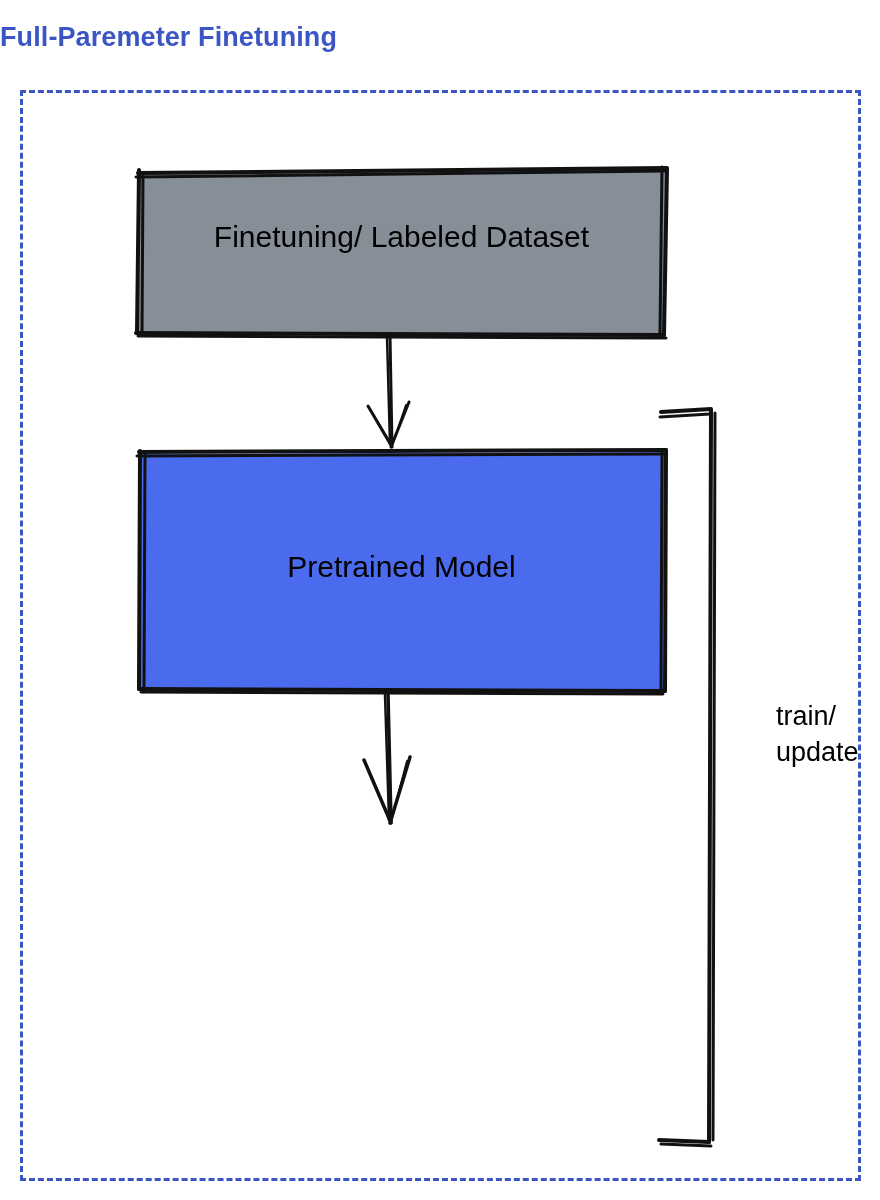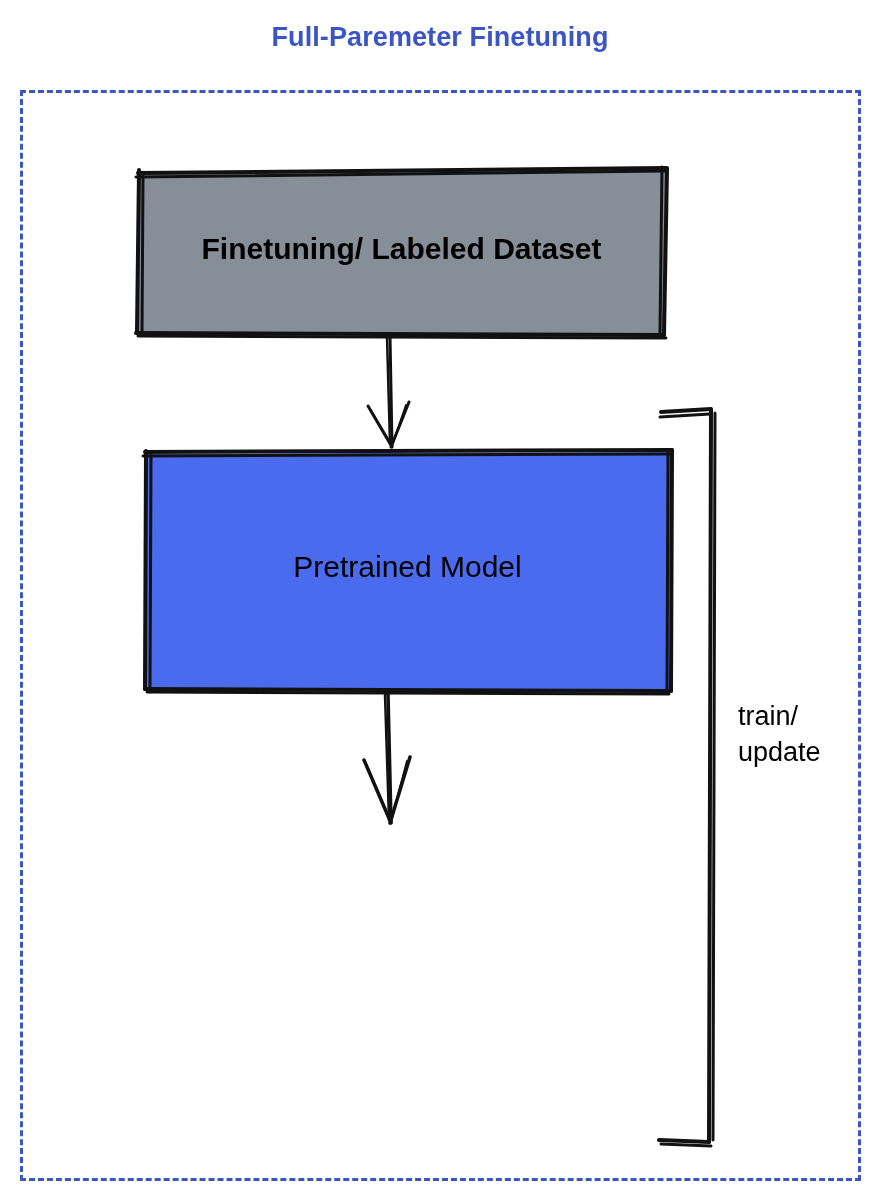--- a/index.html
+++ b/index.html
@@ -22,21 +22,21 @@
     width: 880px;
     height: 1200px;
   }
 
   
   .diagram-title {
     position: absolute;
     left: 0;
     top: 22px;
     width: 880px;
-    text-align: center;
+    text-align: left;
     font-size: 27px;
     font-weight: 600;
     letter-spacing: 0.1px;
     color: #3b55c4;
     font-family: "Liberation Sans", sans-serif;
     white-space: nowrap;
   }
 
   
   .frame {
@@ -67,39 +67,39 @@
     text-align: center;
     color: #000000;
     font-family: "Liberation Sans", sans-serif;
     font-size: 30px;
     line-height: 34px;
     white-space: nowrap;
   }
 
   
   #node-dataset   { left: 133px; top: 164px; width: 537px; height: 176px; }
-  #node-dataset .label { top: 68px; font-weight: bold; }
+  #node-dataset .label { top: 56px; }
 
-  #node-pretrained{ left: 139px; top: 444px; width: 537px; height: 252px; }
+  #node-pretrained{ left: 133px; top: 444px; width: 537px; height: 252px; }
   #node-pretrained .label { top: 106px; }
 
   #node-classifier{ left: 133px; top: 850px; width: 537px; height: 256px; }
   #node-classifier .label { top: 113px; }
 
   
   .bracket {
     position: absolute;
     left: 645px;
     top: 398px;
     width: 90px;
     height: 755px;
   }
   .feedback-label {
     position: absolute;
-    left: 738px;
+    left: 776px;
     top: 698px;
     font-size: 27px;
     line-height: 36px;
     color: #000000;
     font-family: "Liberation Sans", sans-serif;
     white-space: nowrap;
   }
 
   
   .arrow {

